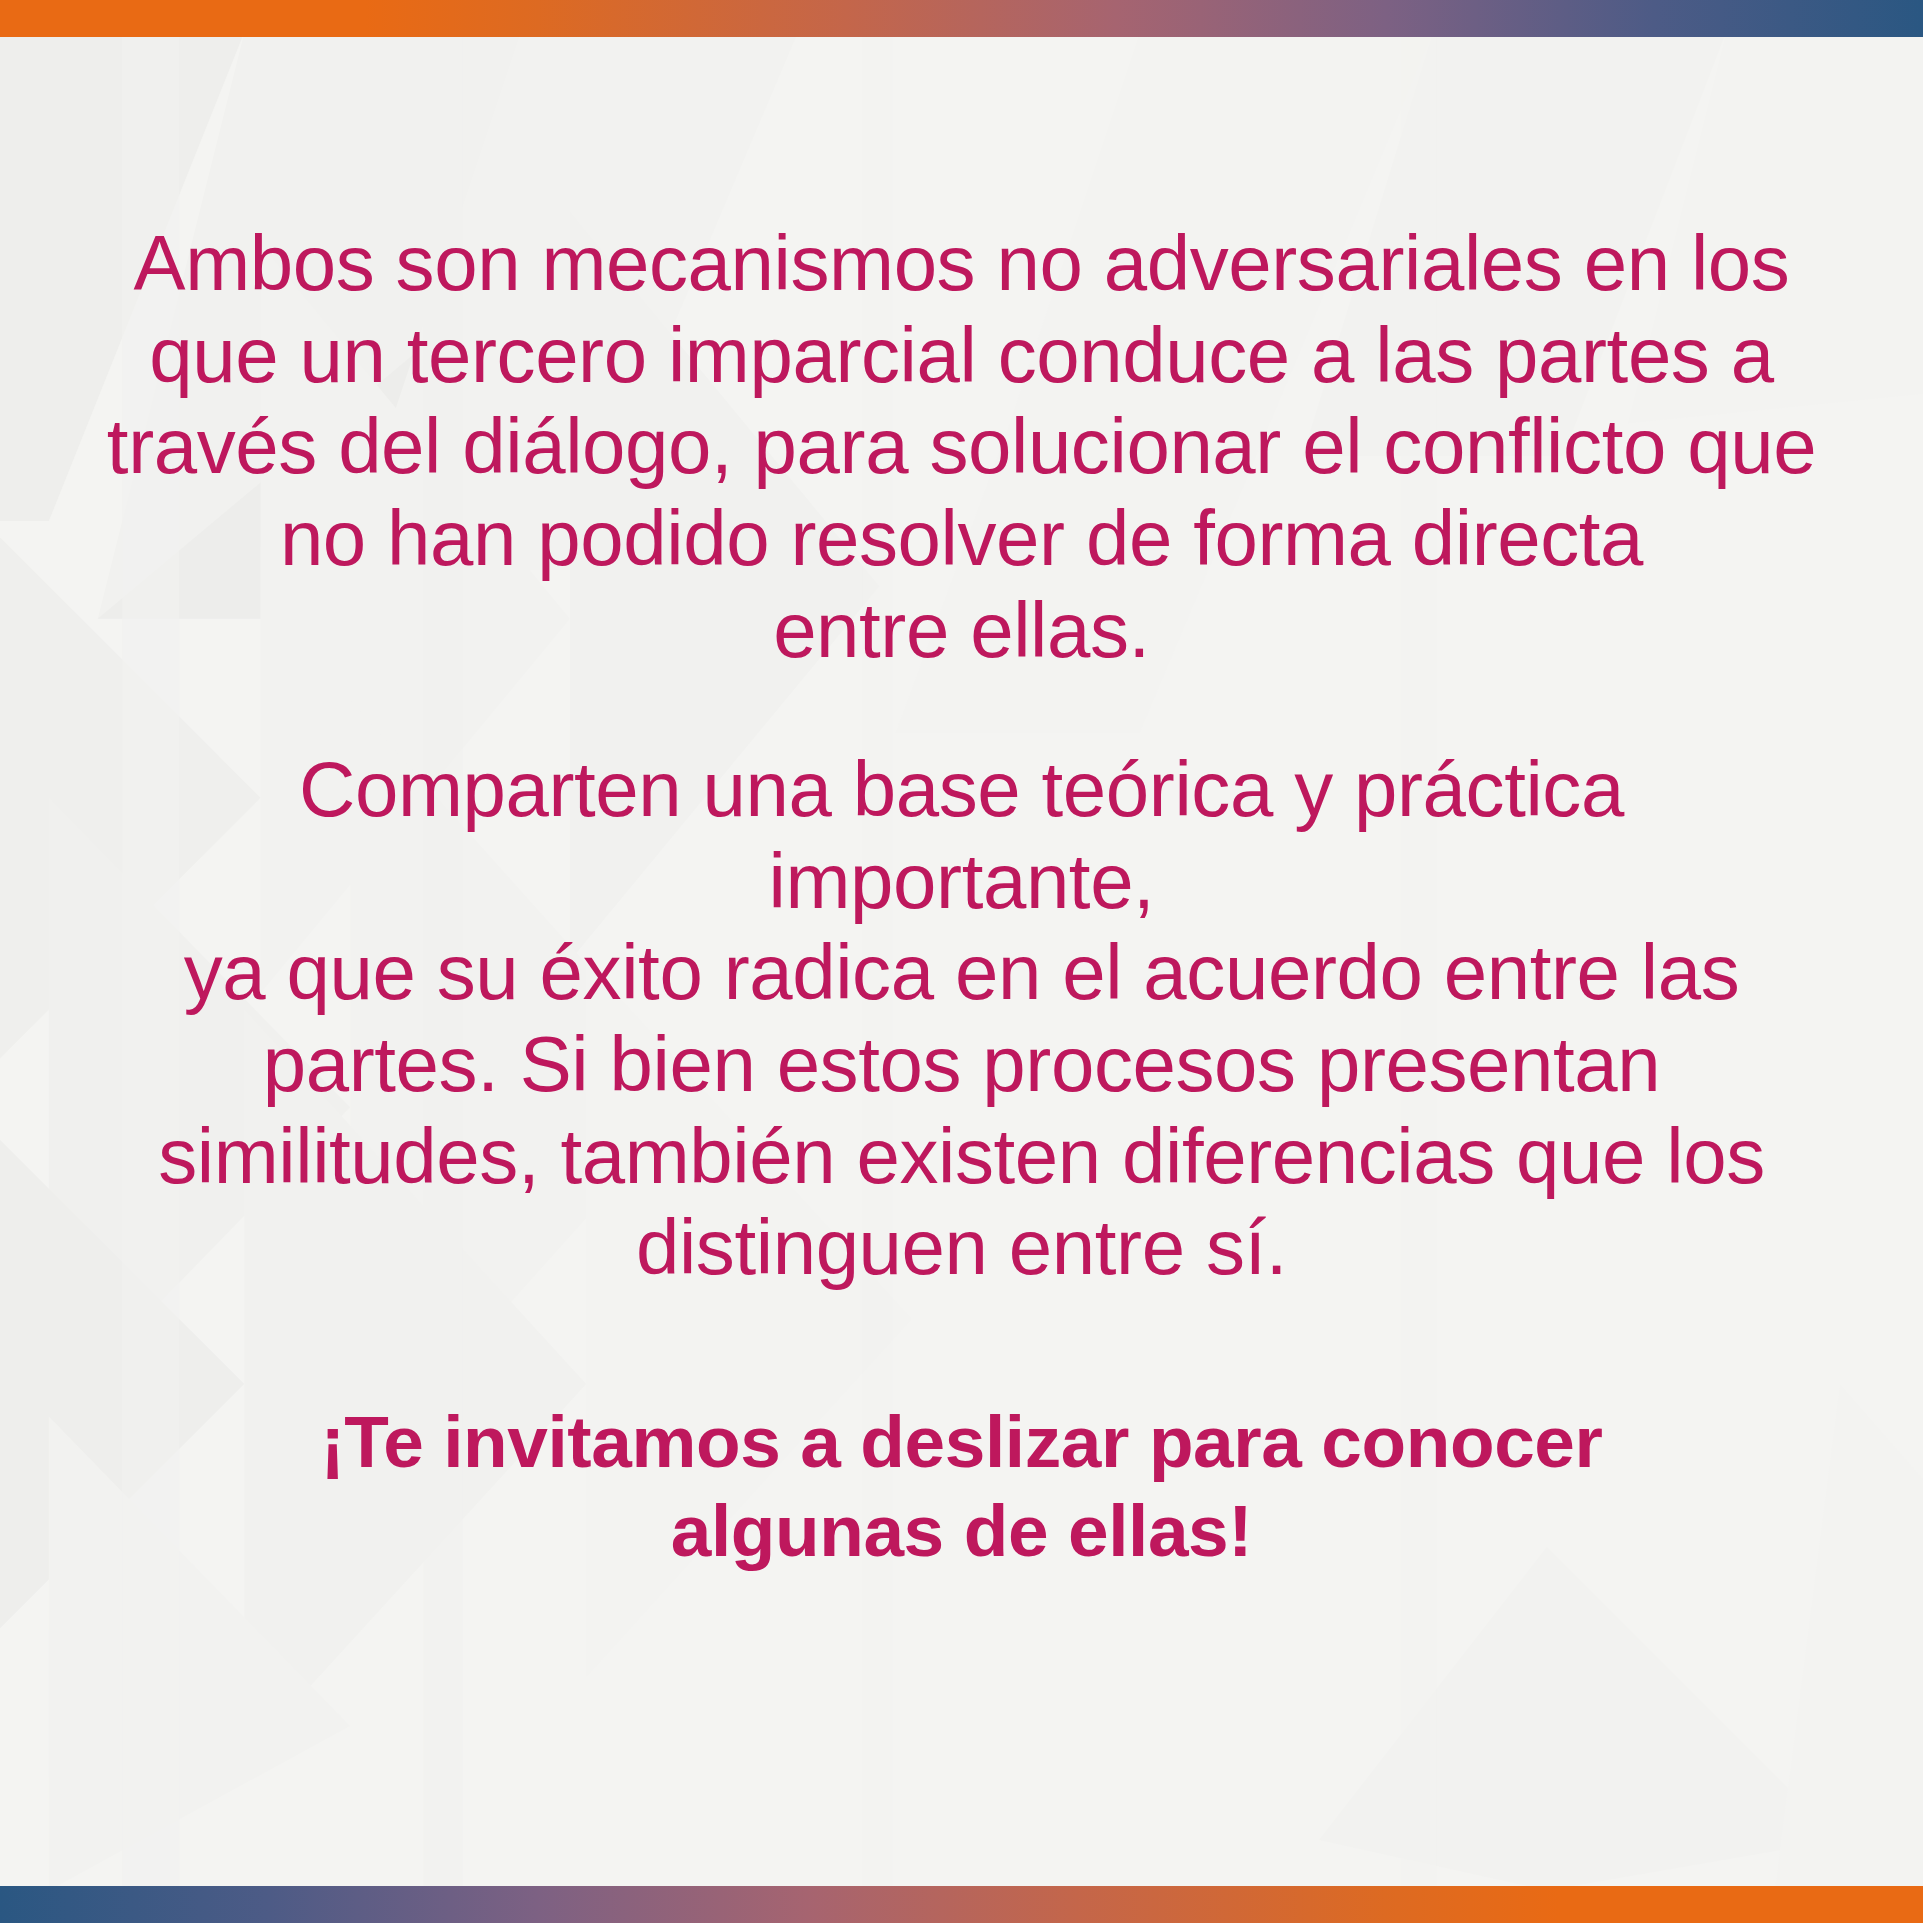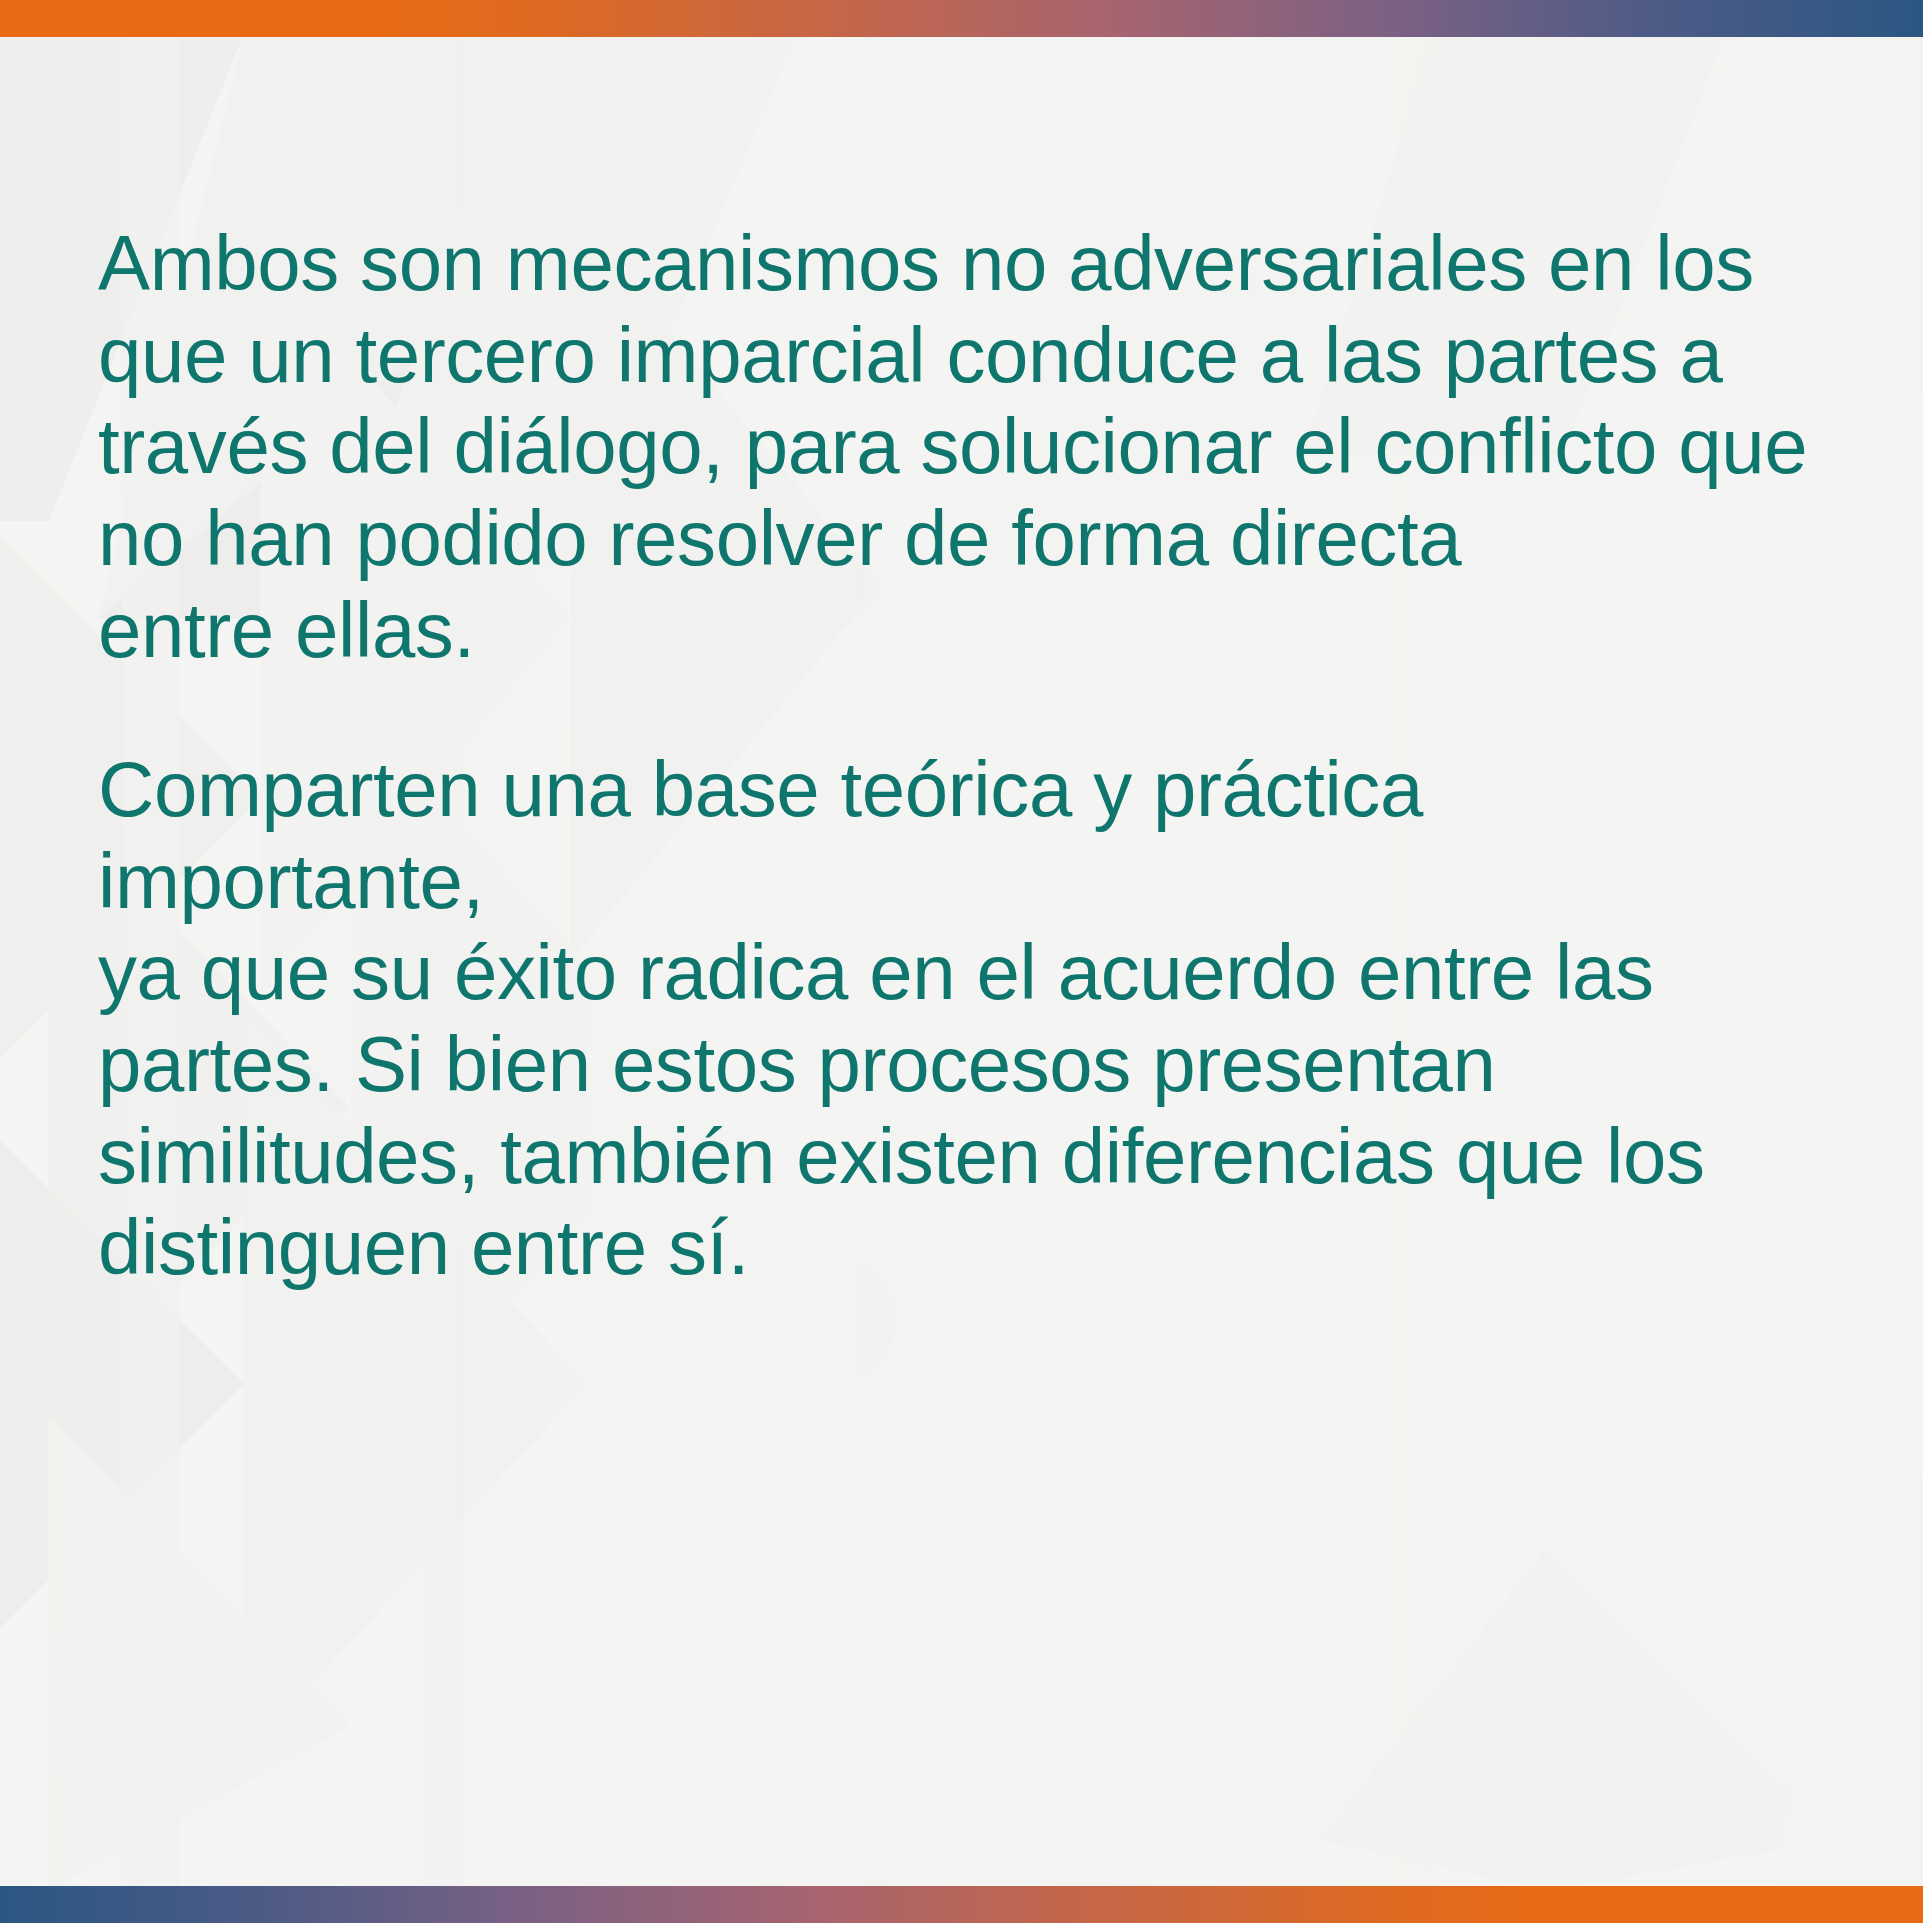--- a/index.html
+++ b/index.html
@@ -55,22 +55,22 @@
     flex-direction: column;
     justify-content: flex-start;
     align-items: center;
     padding: 0 98px;
     box-sizing: border-box;
   }
 
   .text-block {
     width: 100%;
     max-width: 1734px;
-    text-align: left;
-    color: #0f766e;
+    text-align: center;
+    color: #be185d;
   }
 
   .para {
     font-size: 78px;
     line-height: 1.175;
     font-weight: 400;
     letter-spacing: -0.4px;
     white-space: pre-line;
     margin: 0;
   }
@@ -134,20 +134,22 @@
 través del diálogo, para solucionar el conflicto que
 no han podido resolver de forma directa
 entre ellas.</p>
 
       <p class="para para-2">Comparten una base teórica y práctica importante,
 ya que su éxito radica en el acuerdo entre las
 partes. Si bien estos procesos presentan
 similitudes, también existen diferencias que los
 distinguen entre sí.</p>
 
+      <p class="cta">¡Te invitamos a deslizar para conocer
+algunas de ellas!</p>
 
     </div>
   </div>
 
   <div class="bar bar-bottom" style="background:linear-gradient(90deg,#2a5782 0%,#4d5b86 14%,#7d6183 28%,#a66470 42%,#c4664a 56%,#dd6a22 72%,#e96a14 81%,#e96a14 100%)"></div>
 
 </div>
 
 
 </body></html>

